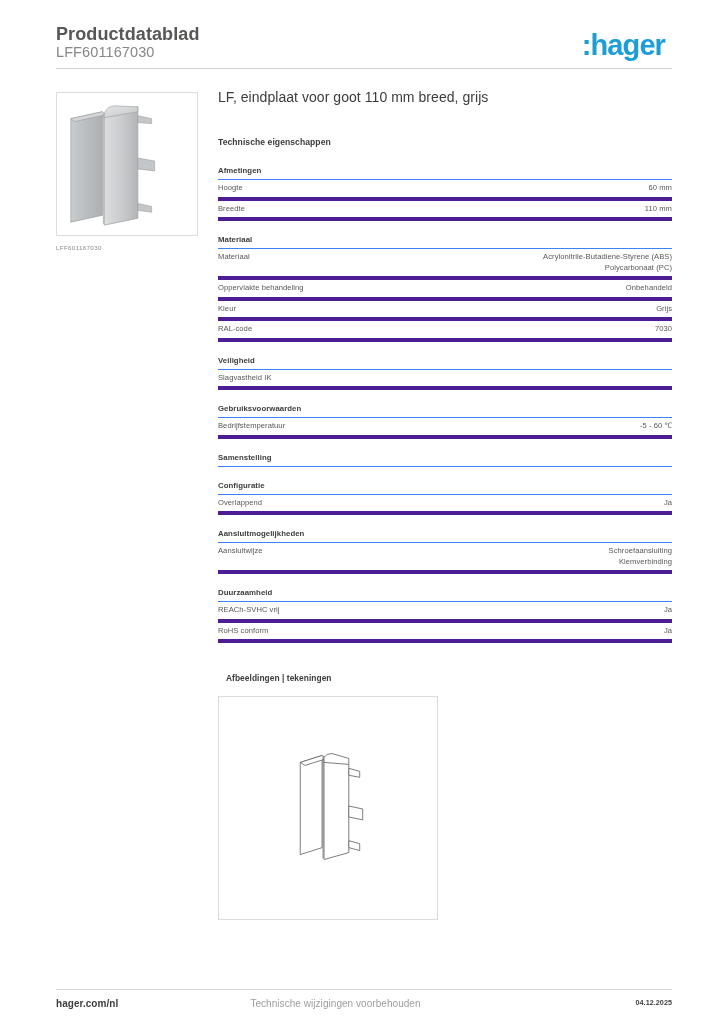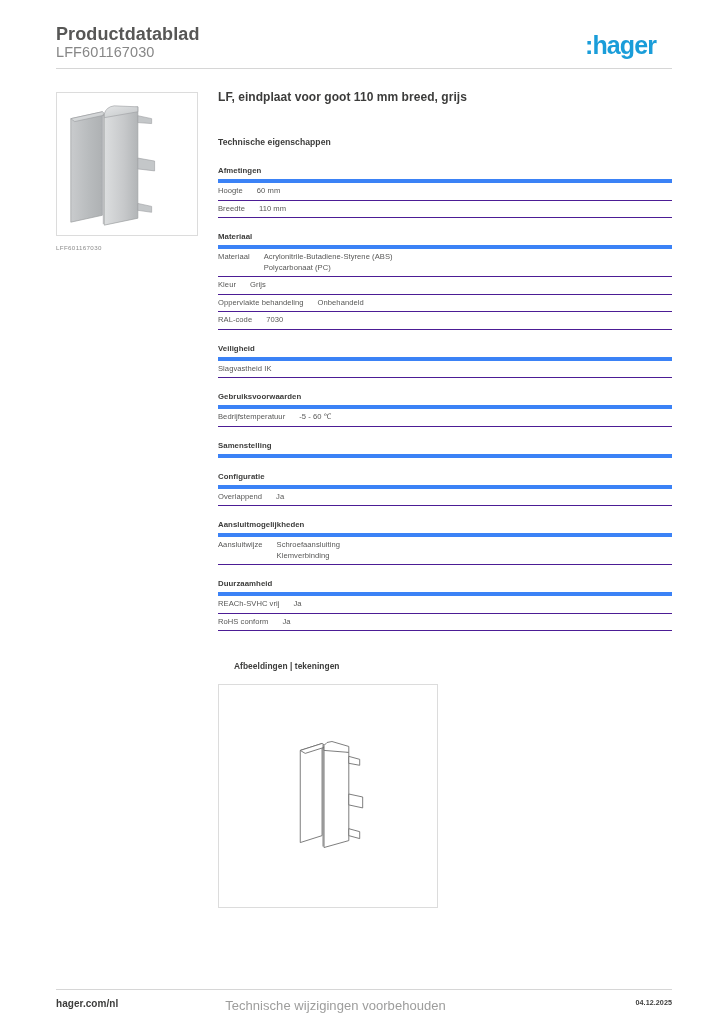--- a/index.html
+++ b/index.html
@@ -41,23 +41,23 @@
   }
   .doc-subtitle {
     font-size: 14.5px;
     font-weight: normal;
     color: #878787;
     letter-spacing: 0.1px;
     line-height: 18px;
   }
   .brand-logo {
     position: absolute;
-    right: 16px;
+    right: 7px;
     top: 6px;
-    font-size: 25px;
+    font-size: 29px;
     font-weight: bold;
     letter-spacing: -0.9px;
     color: #1a9dd9;
     line-height: 26px;
   }
   .header-rule {
     position: absolute;
     left: 56px;
     top: 68px;
     width: 616px;
@@ -93,22 +93,22 @@
 
   
   .content {
     position: absolute;
     left: 218px;
     top: 92px;
     width: 454px;
   }
 
   .product-name {
-    font-size: 12px;
-    font-weight: bold;
+    font-size: 14px;
+    font-weight: normal;
     color: #3c3c3b;
     letter-spacing: 0.05px;
     margin: 0 0 34px 0;
     line-height: 11px;
   }
   .tech-head {
     font-size: 8.6px;
     font-weight: bold;
     color: #3c3c3b;
     letter-spacing: 0.05px;
@@ -119,54 +119,55 @@
   
   .spec-group { margin-bottom: 14px; }
   .spec-group:last-child { margin-bottom: 0; }
 
   .group-title {
     font-size: 7.8px;
     font-weight: bold;
     color: #3c3c3b;
     letter-spacing: 0.05px;
     padding: 0 0 3px 0;
-    border-bottom: 4px solid #3b82f6;
+    border-bottom: 1px solid #3b82f6;
     line-height: 10px;
   }
   .spec-row {
     display: flex;
     justify-content: space-between;
     align-items: flex-start;
-    border-bottom: 1px solid #4c1d95;
+    border-bottom: 4px solid #4c1d95;
     padding: 3px 0 3px 0;
     line-height: 10.5px;
     min-height: 10px;
   }
   .spec-label {
     font-size: 7.6px;
     color: #575756;
     letter-spacing: 0.05px;
     flex: 0 1 auto;
     padding-right: 14px;
   }
   .spec-value {
     font-size: 7.6px;
     color: #575756;
     letter-spacing: 0.05px;
+    text-align: right;
     flex: 1 1 auto;
     white-space: pre-line;
   }
 
   
   .drawings-head {
     font-size: 8.4px;
     font-weight: bold;
     color: #3c3c3b;
     letter-spacing: 0.05px;
-    margin: 30px 0 12px 16px;
+    margin: 30px 0 12px 8px;
     line-height: 11px;
   }
   .drawing-box {
     width: 220px;
     height: 224px;
     border: 1px solid #dcdcdc;
     box-sizing: border-box;
     background: #fff;
     position: relative;
   }
@@ -195,21 +196,21 @@
     font-weight: bold;
     color: #3c3c3b;
     letter-spacing: 0.05px;
   }
   .footer-center {
     position: absolute;
     left: 0;
     top: 0;
     width: 559px;
     text-align: center;
-    font-size: 13px;
+    font-size: 10px;
     color: #9d9d9c;
     letter-spacing: 0.05px;
   }
   .footer-right {
     position: absolute;
     right: 0;
     top: 0;
     font-size: 7.2px;
     font-weight: bold;
     color: #3c3c3b;
@@ -283,26 +284,26 @@
           </div>
         </div>
         <div class="spec-group">
           <div class="group-title">Materiaal</div>
           <div class="spec-row">
             <div class="spec-label">Materiaal</div>
             <div class="spec-value">Acrylonitrile-Butadiene-Styrene (ABS)
 Polycarbonaat (PC)</div>
           </div>
           <div class="spec-row">
+            <div class="spec-label">Oppervlakte behandeling</div>
+            <div class="spec-value">Onbehandeld</div>
+          </div>
+          <div class="spec-row">
             <div class="spec-label">Kleur</div>
             <div class="spec-value">Grijs</div>
-          </div>
-          <div class="spec-row">
-            <div class="spec-label">Oppervlakte behandeling</div>
-            <div class="spec-value">Onbehandeld</div>
           </div>
           <div class="spec-row">
             <div class="spec-label">RAL-code</div>
             <div class="spec-value">7030</div>
           </div>
         </div>
         <div class="spec-group">
           <div class="group-title">Veiligheid</div>
           <div class="spec-row">
             <div class="spec-label">Slagvastheid IK</div>

